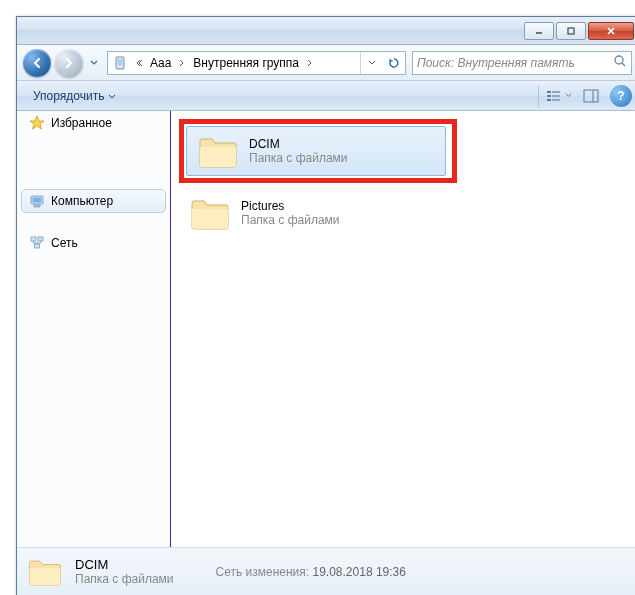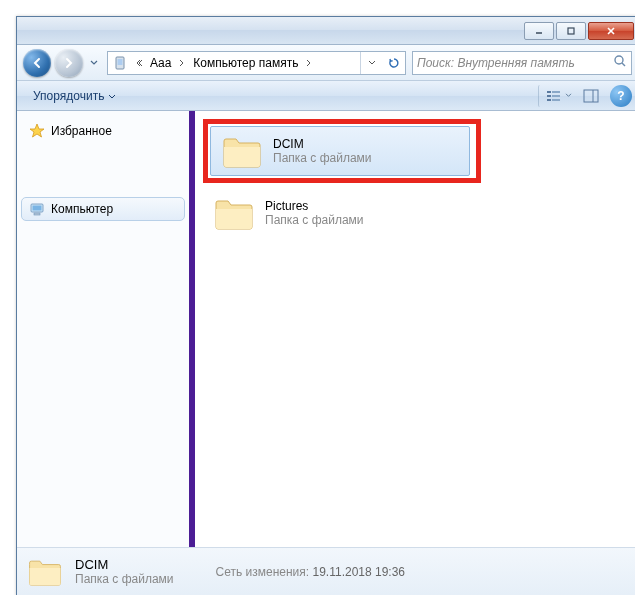--- a/index.html
+++ b/index.html
@@ -24,21 +24,21 @@
 .searchbox input{border:none;outline:none;flex:1;color:#c2410c;font-style:italic}
 .searchbox input::placeholder{color:#888;font-style:italic}
 .toolbar{height:30px;background:linear-gradient(#eaf2fb,#d5e4f4 50%,#c9dbef 50%,#dce9f6);display:flex;align-items:center;padding:0 6px;border-bottom:1px solid #a8bcd2}
 .tb-btn{height:24px;padding:0 10px;display:flex;align-items:center;cursor:pointer;color:#1a3e6e;border-radius:2px}
 .tb-btn .arr{margin-left:4px}
 .tb-right{margin-left:auto;display:flex;gap:2px}
 .tb-icon{width:26px;height:22px;display:flex;align-items:center;justify-content:center;cursor:pointer;border-radius:2px}
 .tb-icon.split{width:38px;border-left:1px solid rgba(120,150,180,.4);padding-left:2px}
 .tb-help{width:22px;height:22px;border-radius:50%;background:radial-gradient(circle at 30% 30%,#8dc6f4,#2b7dc4);color:#fff;font-weight:bold;display:flex;align-items:center;justify-content:center;cursor:pointer;margin-left:4px}
 .body{flex:1;display:flex;overflow:hidden}
-.sidebar{width:178px;border-right:6px solid #4c1d95;padding:8px 0;overflow:auto;background:#fafcfe}
+.sidebar{width:154px;border-right:1px solid #4c1d95;padding:0 0;overflow:auto;background:#fafcfe}
 .sb-item{height:24px;padding:0 6px 0 12px;display:flex;align-items:center;gap:6px;cursor:pointer}
 .sb-item.selected{background:linear-gradient(#f5f9fd,#e2edf9);border:1px solid #b8d0e8;border-radius:5px;margin:0 4px;padding-left:7px}
 .sb-gap{height:18px}
 .sb-icon{width:16px;height:16px;flex-shrink:0}
 .content{flex:1;padding:8px;overflow:auto;position:relative}
 .folder-item{display:flex;align-items:center;gap:10px;padding:6px 10px;width:260px;cursor:pointer}
 .folder-item.selected{background:linear-gradient(#e9f2fc,#d4e6f8);border:1px solid #8fb8df;border-radius:2px}
 .item-highlight{border:5px solid #e8261e;padding:2px;width:278px;margin-bottom:6px}
 .foldericon{width:42px;height:36px;flex-shrink:0}
 .item-text{display:flex;flex-direction:column}
@@ -104,21 +104,21 @@
           <svg width="8" height="8" viewBox="0 0 8 8">
             <path d="M5 1 L2 4 L5 7 M7 1 L4 4 L7 7" fill="none" stroke="#555" stroke-width="1"></path>
           </svg>
         </div>
       <div class="crumb">Aaa</div>
       <div class="crumb-sep">
           <svg width="6" height="8" viewBox="0 0 6 8">
             <path d="M1 1 L4 4 L1 7" fill="none" stroke="#555" stroke-width="1"></path>
           </svg>
         </div>
-      <div class="crumb">Компьютер память</div>
+      <div class="crumb">Внутренняя группа</div>
       <div class="crumb-sep">
           <svg width="6" height="8" viewBox="0 0 6 8">
             <path d="M1 1 L4 4 L1 7" fill="none" stroke="#555" stroke-width="1"></path>
           </svg>
         </div>
       <div style="flex:1"></div>
       <div class="addr-end">
         <div class="addr-btn">
             <svg width="8" height="6" viewBox="0 0 8 6">
               <path d="M1 1 L4 4 L7 1" fill="none" stroke="#555" stroke-width="1"></path>
@@ -186,20 +186,29 @@
       <div class="sb-gap"></div>
       <div class="sb-item selected">
         <span class="sb-icon"><svg viewBox="0 0 16 16">
               <rect x="2" y="3" width="12" height="8" rx="1" fill="#cde4f6" stroke="#6a92ba" stroke-width="0.8"></rect>
               <rect x="3.5" y="4.5" width="9" height="5" fill="#7ab4e4"></rect>
               <rect x="5" y="12" width="6" height="2" fill="#b8c8d8" stroke="#6a92ba" stroke-width="0.6"></rect>
             </svg></span>
         <span>Компьютер</span>
       </div>
       <div class="sb-gap"></div>
+      <div class="sb-item">
+        <span class="sb-icon"><svg viewBox="0 0 16 16">
+              <rect x="2" y="2" width="5" height="4" fill="#cde4f6" stroke="#6a92ba" stroke-width="0.7"></rect>
+              <rect x="9" y="2" width="5" height="4" fill="#cde4f6" stroke="#6a92ba" stroke-width="0.7"></rect>
+              <rect x="5.5" y="9" width="5" height="4" fill="#cde4f6" stroke="#6a92ba" stroke-width="0.7"></rect>
+              <path d="M4.5 6 L4.5 8 L11.5 8 L11.5 6 M8 8 L8 9" fill="none" stroke="#6a92ba" stroke-width="0.8"></path>
+            </svg></span>
+        <span>Сеть</span>
+      </div>
     </div>
 
     <div class="content">
       <div class="item-highlight">
         <div class="folder-item selected">
           <span class="foldericon"><svg viewBox="0 0 42 36">
                 <path d="M3 10 L3 32 Q3 34 5 34 L37 34 Q39 34 39 32 L39 12 Q39 10 37 10 L18 10 L15 6 L5 6 Q3 6 3 8 Z" fill="#f8e3a8" stroke="#d6b260" stroke-width="1"></path>
                 <path d="M3 14 L39 14 L39 32 Q39 34 37 34 L5 34 Q3 34 3 32 Z" fill="#fdeec2"></path>
               </svg></span>
           <div class="item-text">
@@ -225,17 +234,17 @@
     <span class="status-icon"><svg viewBox="0 0 42 36">
           <path d="M3 10 L3 32 Q3 34 5 34 L37 34 Q39 34 39 32 L39 12 Q39 10 37 10 L18 10 L15 6 L5 6 Q3 6 3 8 Z" fill="#f8e3a8" stroke="#d6b260" stroke-width="1"></path>
           <path d="M3 14 L39 14 L39 32 Q39 34 37 34 L5 34 Q3 34 3 32 Z" fill="#fdeec2"></path>
         </svg></span>
     <div class="status-text">
       <span class="status-name">DCIM</span>
       <span class="status-sub">Папка с файлами</span>
     </div>
     <div class="status-meta">
       <span class="lbl">Сеть изменения:</span>
-      <span>19.11.2018 19:36</span>
+      <span>19.08.2018 19:36</span>
     </div>
   </div>
 
 </div>
 
 </body></html>

